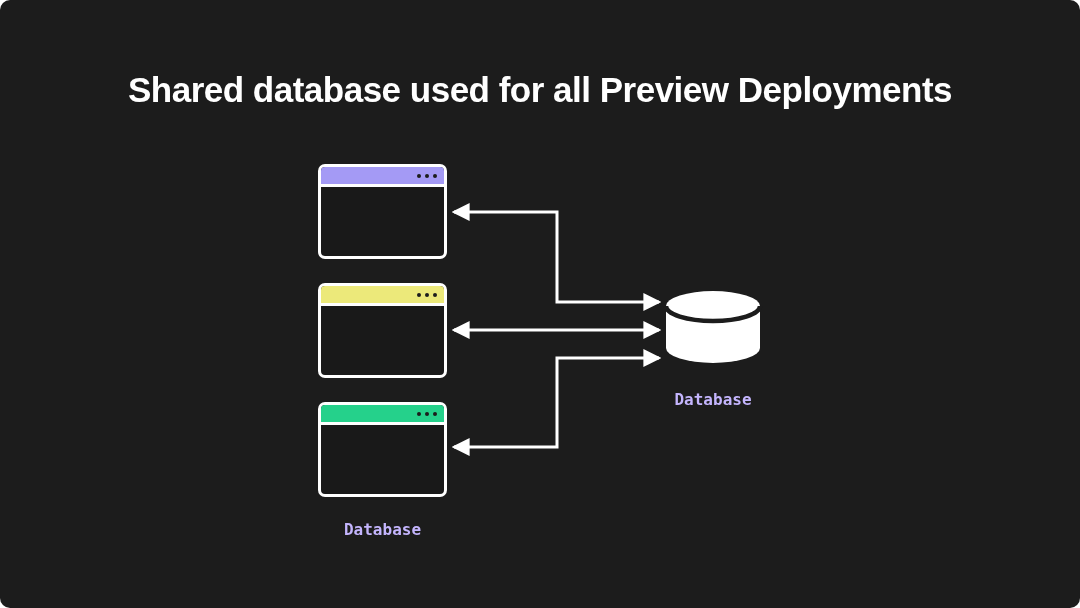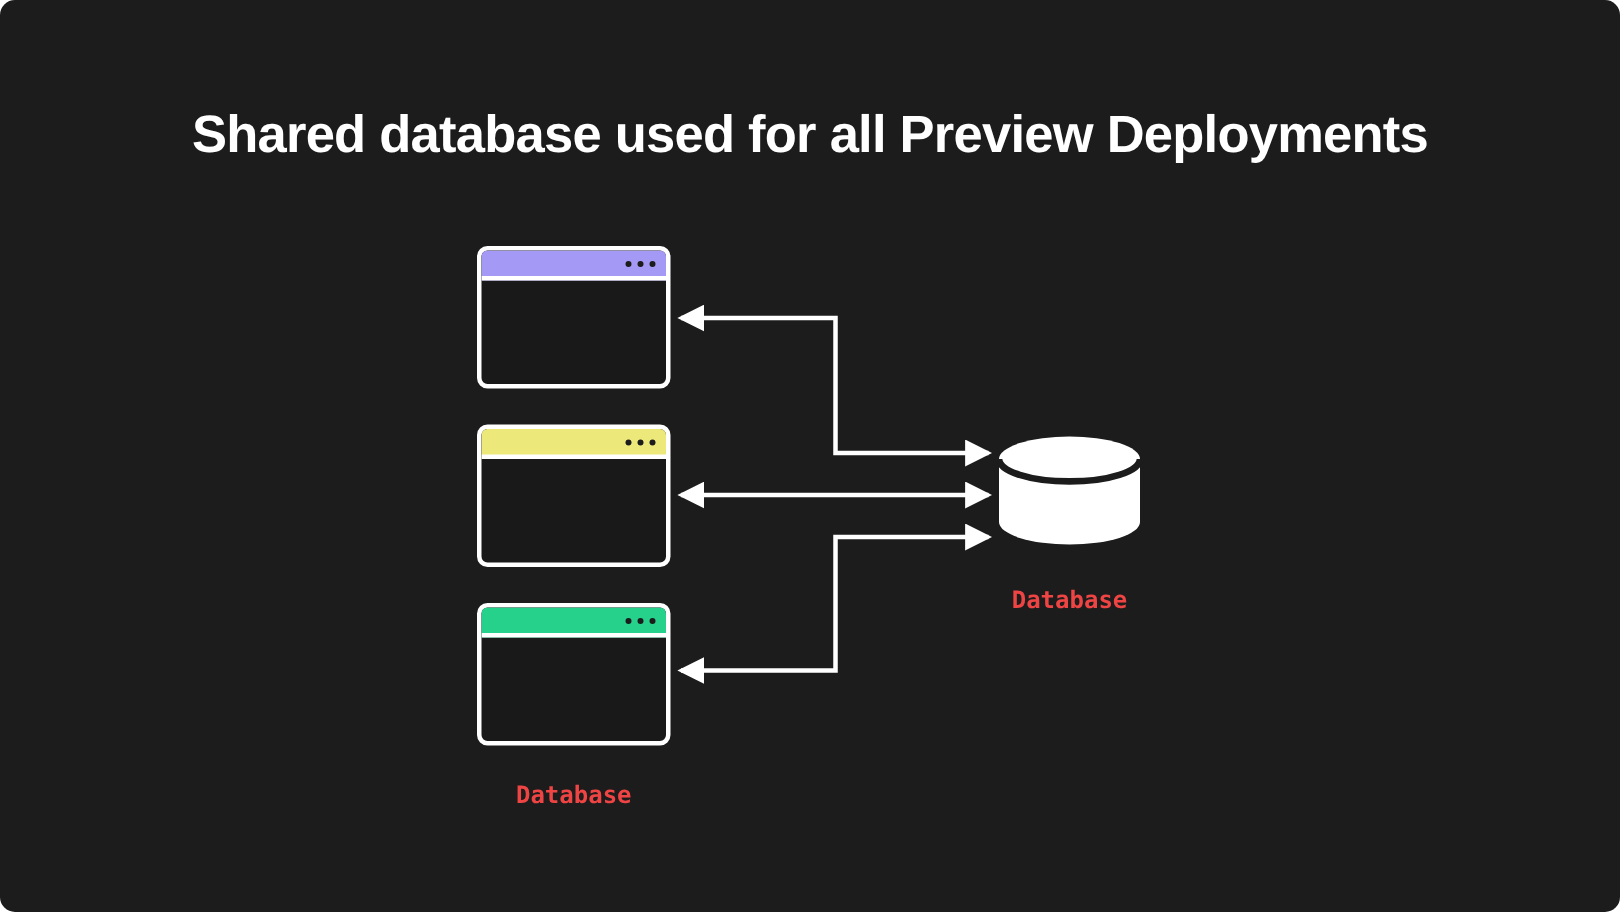--- a/index.html
+++ b/index.html
@@ -52,21 +52,21 @@
   }
   .dot {
     width: 4px;
     height: 4px;
     border-radius: 50%;
     background: #1c1c1c;
   }
   .window-body { flex: 1; }
   .diagram-label {
     position: absolute;
-    color: #ef4444;
+    color: #c4b5fd;
     font-family: "DejaVu Sans Mono", monospace;
     font-weight: bold;
     font-size: 16px;
     text-align: center;
     margin: 0;
   }
   .previews-label { left: 318px; width: 129px; top: 520px; }
   .database-label { left: 646px; width: 134px; top: 390px; }
   .overlay-svg {
     position: absolute;

